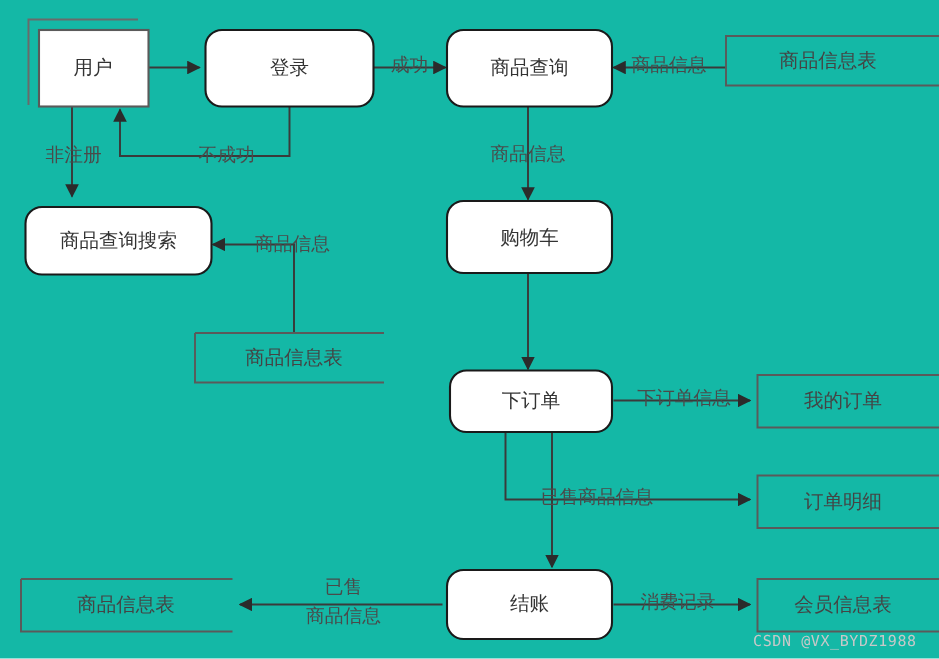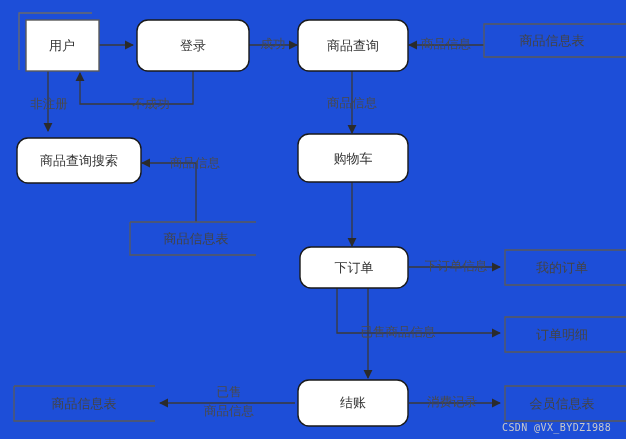--- a/index.html
+++ b/index.html
@@ -4,21 +4,21 @@
 <style>
   html, body {
     margin: 0;
     padding: 0;
     background: #ffffff;
   }
   #canvas {
     position: relative;
     width: 626px;
     height: 439px;
-    background: #1d4ed8;
+    background: #14b8a6;
     font-family: "DejaVu Sans", "Liberation Sans", sans-serif;
     overflow: hidden;
   }
   svg#diagram {
     position: absolute;
     left: 0;
     top: 0;
     width: 626px;
     height: 439px;
   }

